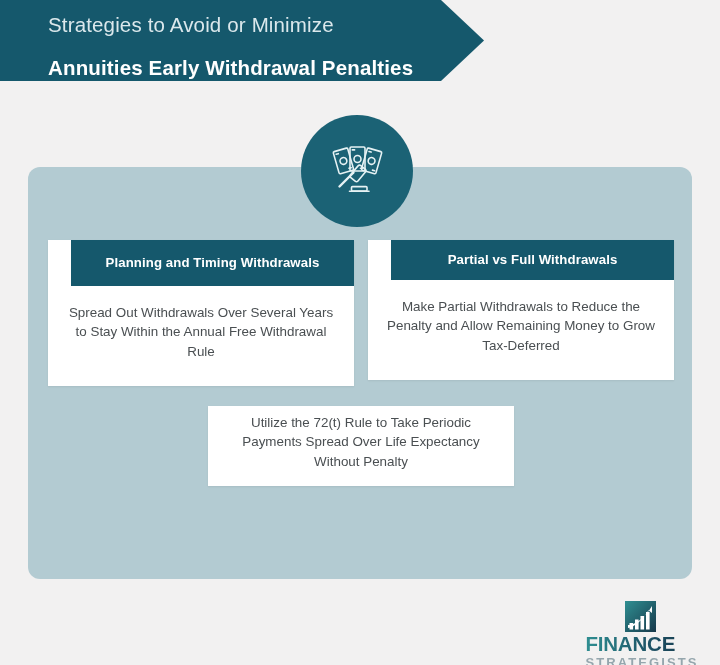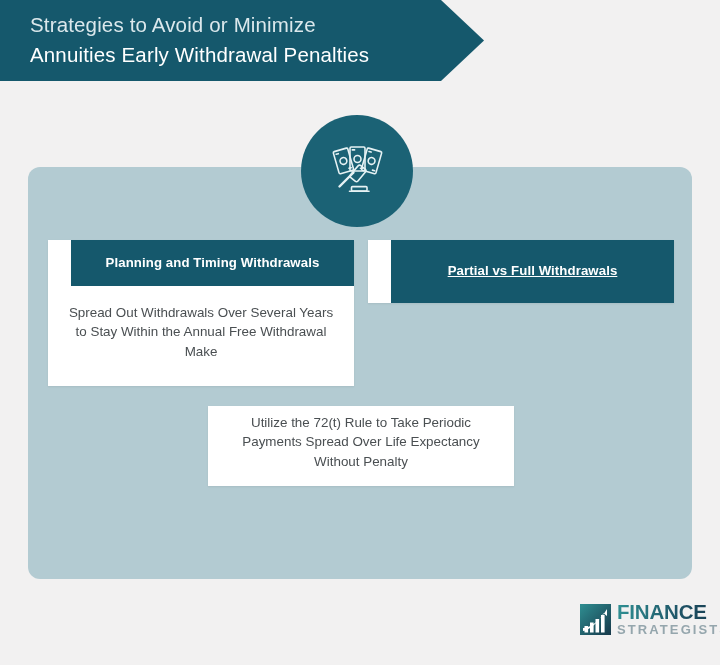--- a/index.html
+++ b/index.html
@@ -19,37 +19,37 @@
   .header-banner {
     position: absolute;
     left: 0;
     top: 0;
     width: 484px;
     height: 81px;
     background: #15586c;
     -webkit-clip-path: polygon(0 0, 441px 0, 484px 40.5px, 441px 81px, 0 81px);
     clip-path: polygon(0 0, 441px 0, 484px 40.5px, 441px 81px, 0 81px);
     box-sizing: border-box;
-    padding: 11px 0 0 30px;
+    padding: 11px 0 0 48px;
   }
   .header-line1 {
     color: #dbe8ec;
     font-size: 20.5px;
     font-weight: 400;
     letter-spacing: 0.15px;
     line-height: 1.32;
     white-space: nowrap;
   }
   .header-line2 {
     color: #ffffff;
     font-size: 20.5px;
-    font-weight: 400;
+    font-weight: 700;
     letter-spacing: 0.15px;
     line-height: 1.32;
-    margin-top: 3px;
+    margin-top: 16px;
     white-space: nowrap;
   }
 
   
   .panel {
     position: absolute;
     left: 28px;
     top: 167px;
     width: 664px;
     height: 412px;
@@ -103,36 +103,37 @@
     justify-content: center;
     padding: 6px 16px 14px 16px;
     box-sizing: border-box;
   }
 
   #card-1 { left: 48px;  top: 240px; width: 306px; }
   #card-1 .card-head { height: 46px; }
   #card-1 .card-body { height: 100px; }
 
   #card-2 { left: 368px; top: 240px; width: 306px; }
-  #card-2 .card-head { height: 63px; text-decoration: underline; }
+  #card-2 .card-head { height: 40px; }
   #card-2 .card-body { height: 100px; }
 
   #card-3 { left: 208px; top: 406px; width: 306px; }
   #card-3 .card-head { height: 49px; }
   #card-3 .card-body { height: 80px; }
 
   
   .logo {
     position: absolute;
     left: 578px;
     top: 599px;
     width: 124px;
     height: 40px;
     display: flex;
     align-items: center;
+    flex-direction: column;
   }
   .logo-mark { width: 35px; height: 35px; flex: none; }
   .logo-text { margin-left: 4px; line-height: 1; }
   .logo-name {
     font-size: 20.5px;
     font-weight: 700;
     letter-spacing: -0.2px;
     background: linear-gradient(90deg, #2f8f92 0%, #1d4f63 60%, #17384a 100%);
     -webkit-background-clip: text;
     background-clip: text;
@@ -181,25 +182,26 @@
 
     <path d="M26.5 31.5 L12.5 45.5" stroke-width="2.4"></path>
 
     <path d="M22.5 50.2h19.5"></path>
     <rect x="24.5" y="45.6" width="15.5" height="4.4" rx="1"></rect>
   </svg>
 </div>
 
 <div class="card" id="card-1">
   <div class="card-head">Planning and Timing Withdrawals</div>
-  <div class="card-body">Spread Out Withdrawals Over Several Years to Stay Within the Annual Free Withdrawal Make</div>
+  <div class="card-body">Spread Out Withdrawals Over Several Years to Stay Within the Annual Free Withdrawal Rule</div>
 </div>
 
 <div class="card" id="card-2">
   <div class="card-head">Partial vs Full Withdrawals</div>
+  <div class="card-body">Make Partial Withdrawals to Reduce the Penalty and Allow Remaining Money to Grow Tax-Deferred</div>
 </div>
 
 <div class="card" id="card-3">
   <div class="card-body">Utilize the 72(t) Rule to Take Periodic Payments Spread Over Life Expectancy Without Penalty</div>
 </div>
 
 <div class="logo">
   <svg class="logo-mark" viewBox="0 0 35 35">
     <defs>
       <linearGradient id="lgMark" x1="0" y1="0" x2="1" y2="1">

